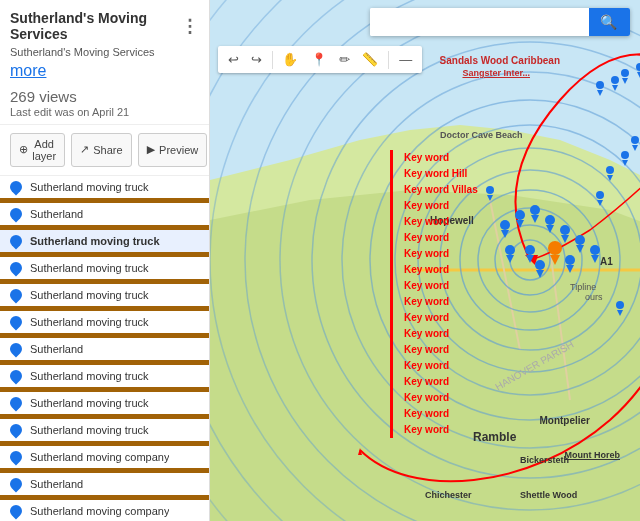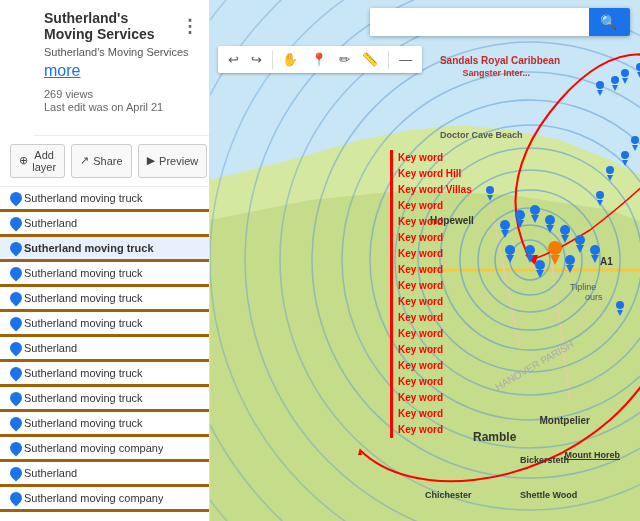--- a/index.html
+++ b/index.html
@@ -13,42 +13,41 @@
       min-width: 210px;
       height: 521px;
       background: #fff;
       overflow-y: auto;
       overflow-x: hidden;
       border-right: 1px solid #ddd;
       z-index: 10;
     }
 
     .panel-header {
-      padding: 10px 10px 22px 10px;
+      padding: 10px 10px 6px 10px;
       border-bottom: 1px solid #eee;
-      margin-left: 34px;
     }
 
     .panel-title {
       font-size: 14px;
       font-weight: bold;
       color: #333;
       display: flex;
       justify-content: space-between;
       align-items: center;
     }
 
     .panel-title .more-icon {
       color: #666;
       font-size: 18px;
       cursor: pointer;
     }
 
     .panel-subtitle { color: #555; font-size: 11px; margin-top: 3px; line-height: 1.4; }
-    .panel-views { color: #666; font-size: 11px; margin-top: 5px; }
+    .panel-views { color: #666; font-size: 15px; margin-top: 5px; }
     .panel-edit { color: #666; font-size: 11px; margin-top: 1px; }
 
     .panel-actions {
       display: flex;
       gap: 6px;
       padding: 8px 10px;
       border-bottom: 1px solid #eee;
     }
 
     .action-btn {
@@ -62,21 +61,22 @@
       padding: 4px 8px;
       cursor: pointer;
       background: #f8f8f8;
     }
 
     .list-item {
       display: flex;
       align-items: center;
       padding: 5px 10px;
       cursor: pointer;
-      border-bottom: 3px solid #a16207;
+      border-bottom: 5px solid #a16207;
+      gap: 6px;
     }
     .list-item.selected { background: #e8f0fe; font-weight: bold; }
 
     .list-item .pin-icon {
       width: 12px;
       height: 12px;
       min-width: 12px;
       background: #1a73e8;
       border-radius: 50% 50% 50% 0;
       transform: rotate(-45deg);
@@ -170,21 +170,21 @@
       left: 180px;
       z-index: 15;
     }
 
     .keyword-item {
       color: red;
       font-size: 10px;
       font-weight: bold;
       line-height: 1.6;
       border-left: 3px solid red;
-      padding-left: 5px;
+      padding-left: 11px;
     }
 
     
     .map-label {
       position: absolute;
       font-size: 10px;
       color: #333;
       font-weight: bold;
       white-space: nowrap;
     }
@@ -472,23 +472,23 @@
       </button>
       <button class="toolbar-btn">
         <span>📏</span>
       </button>
       <div class="toolbar-sep"></div>
       <button class="toolbar-btn">
         <span>—</span>
       </button>
     </div>
 
-    <div class="sandals-label">Sandals Royal Caribbean</div>
-
-    <div class="map-label red-label" style="top:68px;right:110px;font-size:9px;">Sangster Inter...</div>
+    <div class="sandals-label">Sandals Wood Caribbean</div>
+
+    <div class="map-label red-label" style="top:68px;right:110px;font-size:9px;text-decoration:underline;">Sangster Inter...</div>
 
     <div class="map-label" style="top:130px;left:230px;font-size:9px;color:#555;">Doctor Cave Beach</div>
 
     <div class="map-label" style="top:215px;left:220px;font-size:10px;">Hopewell</div>
 
     <div class="map-label" style="top:430px;left:255px;font-size:12px;margin-left:8px;">Ramble</div>
 
     <div class="map-label" style="top:415px;right:50px;font-size:10px;">Montpelier</div>
 
     <div class="map-label" style="top:455px;left:310px;font-size:9px;">Bickersteth</div>

